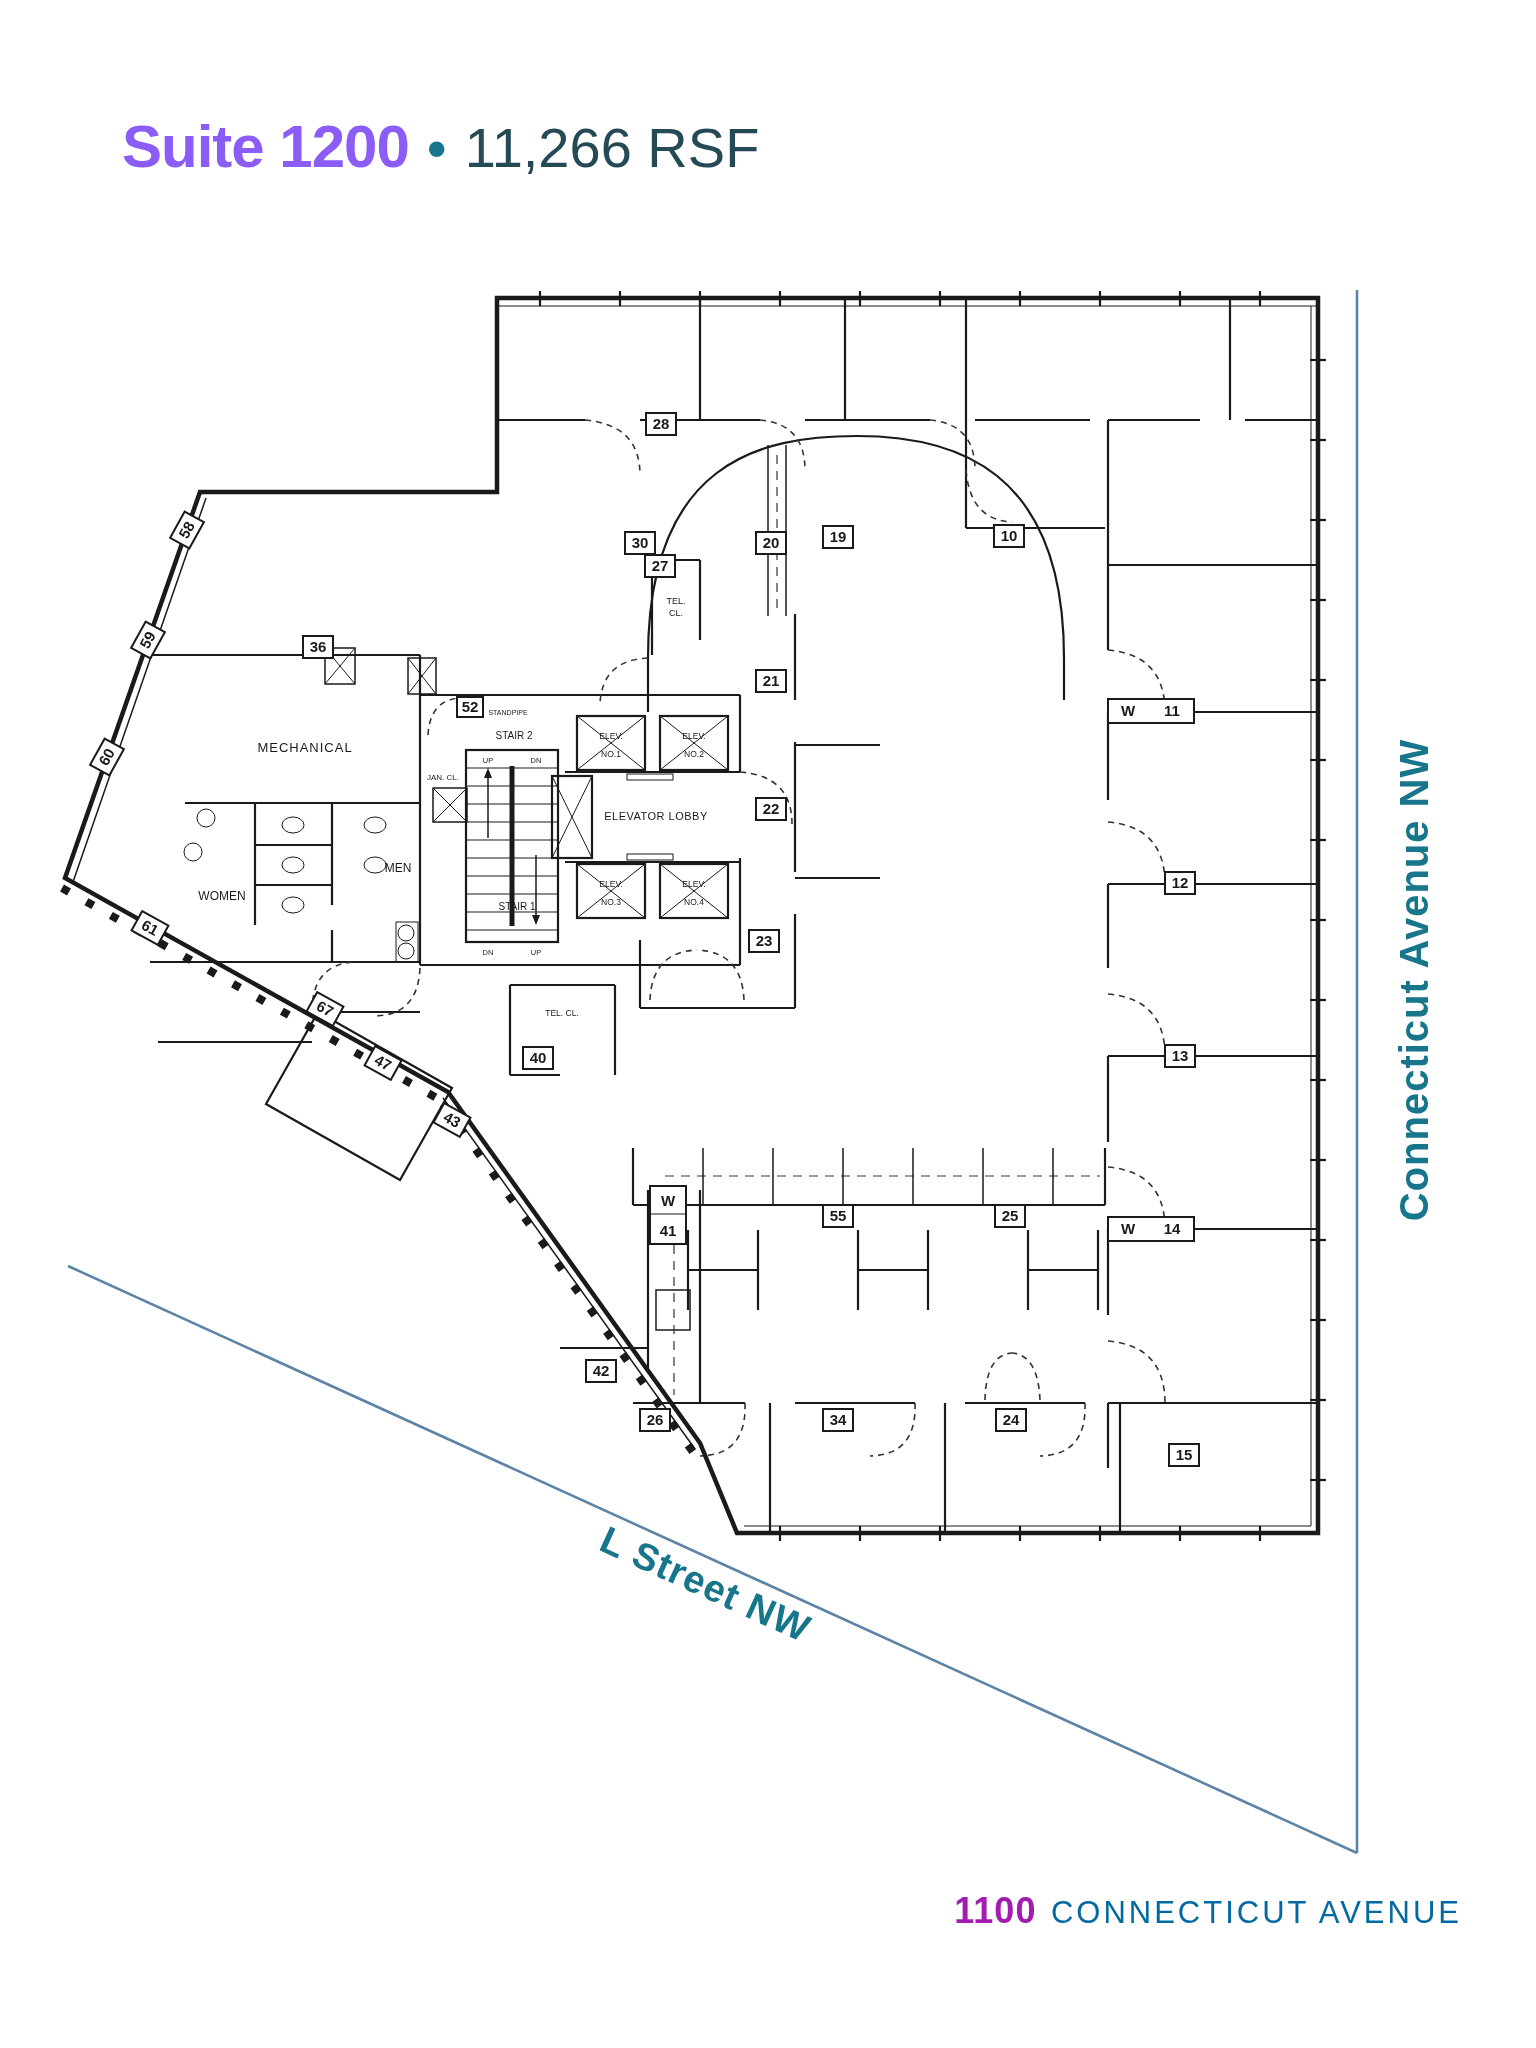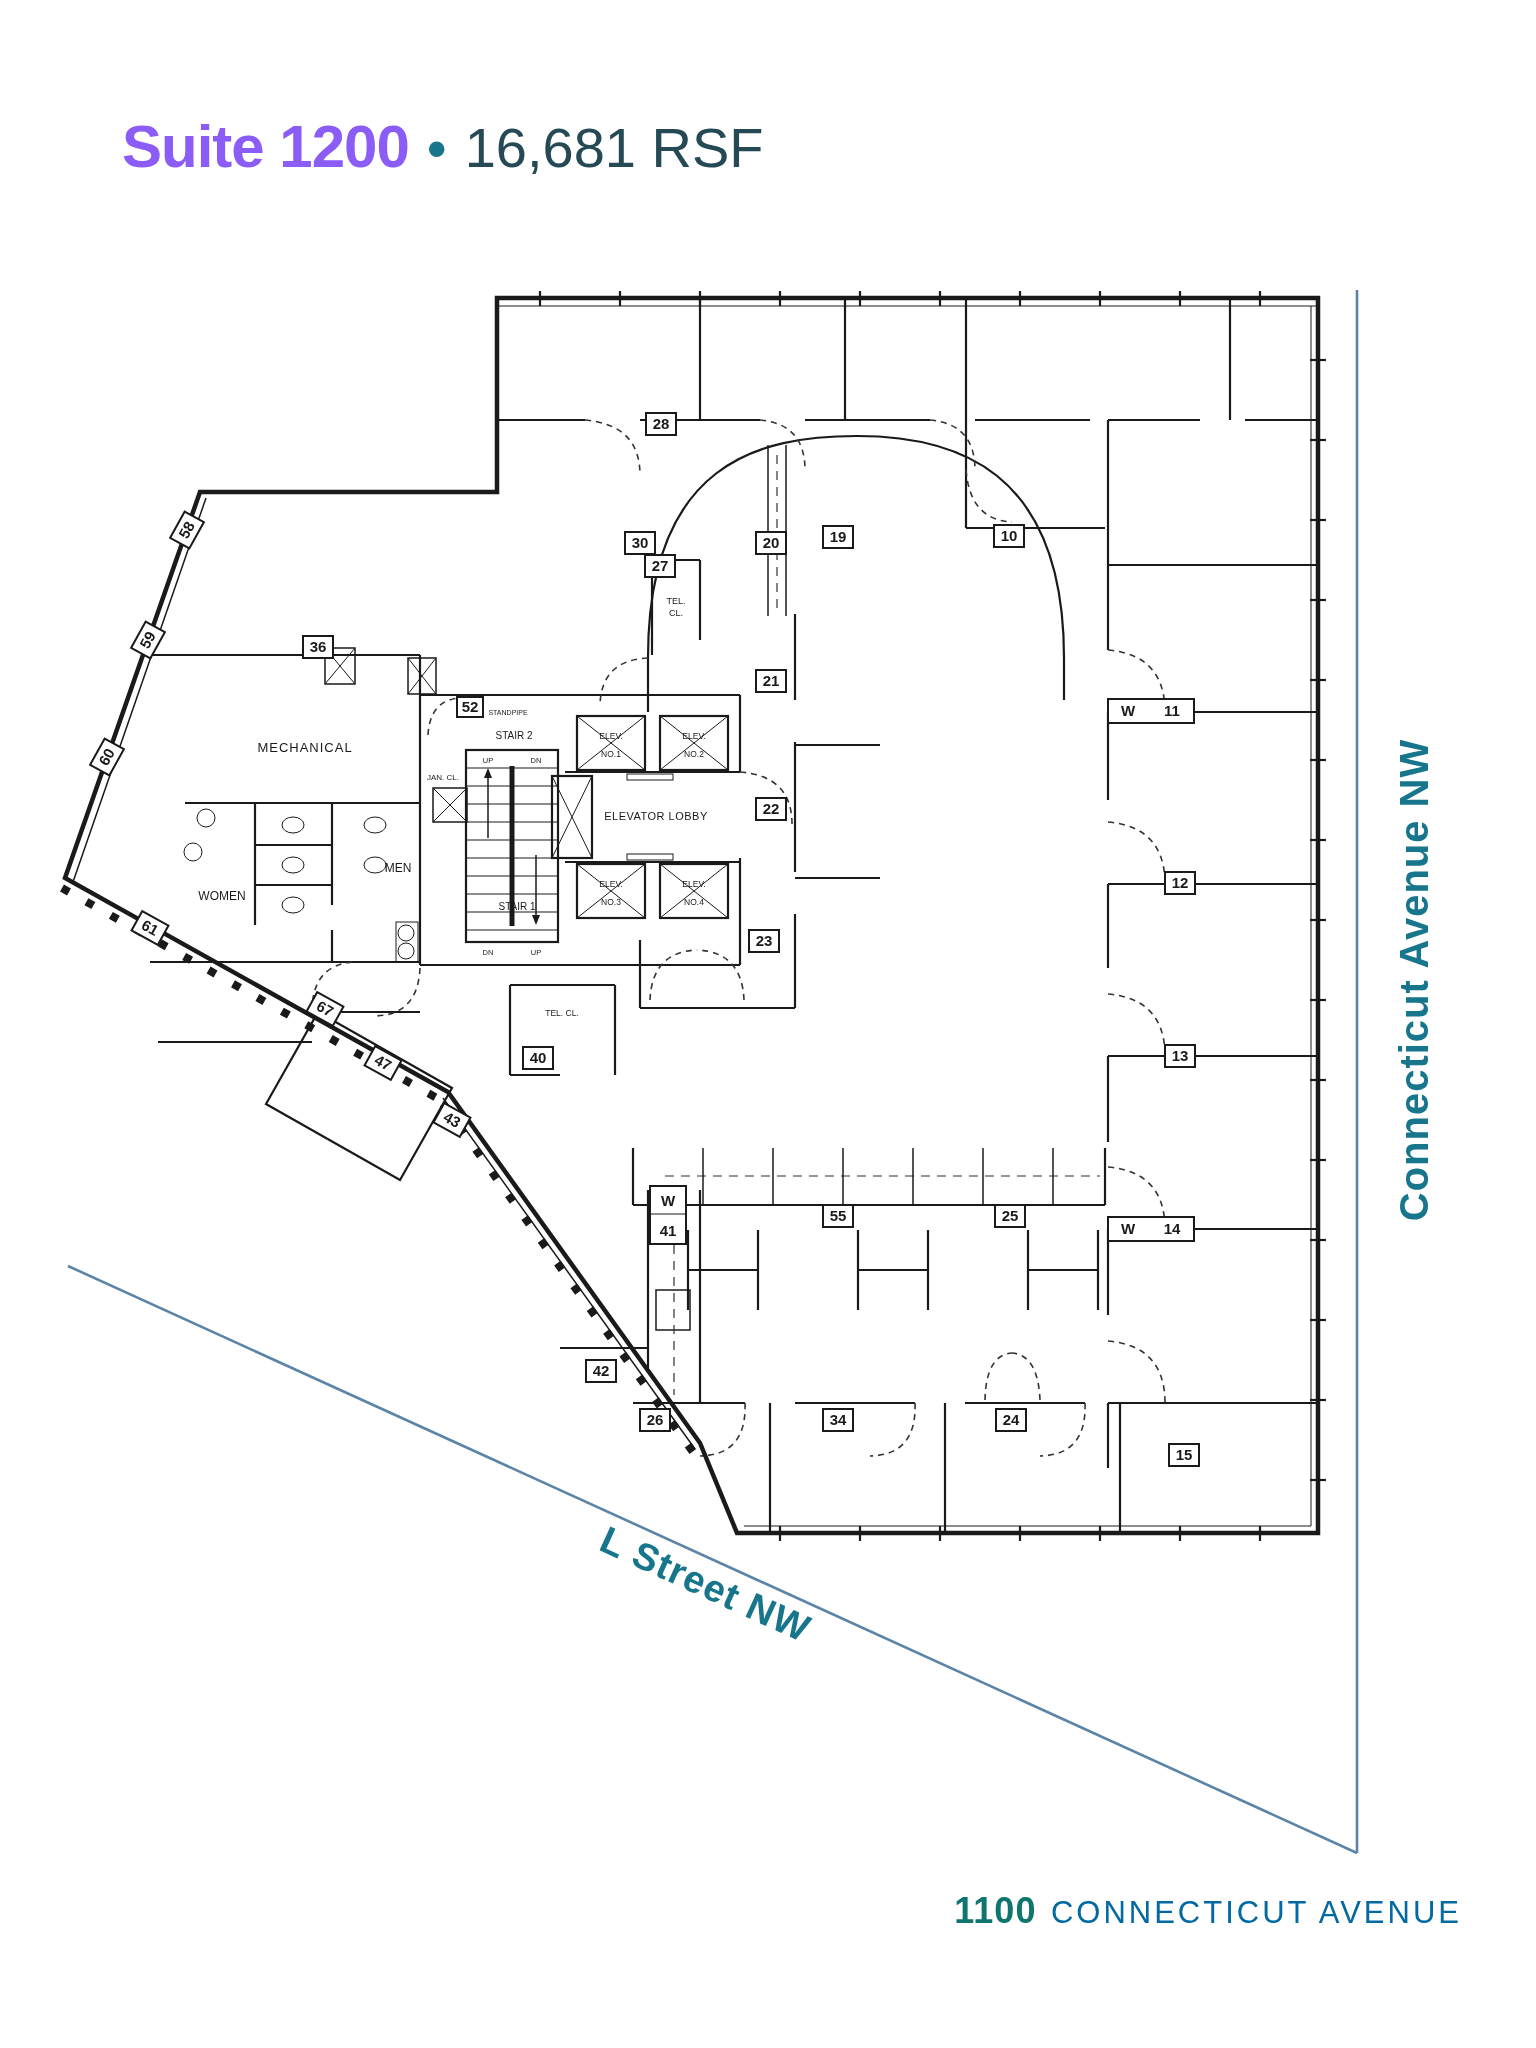--- a/index.html
+++ b/index.html
@@ -4,21 +4,21 @@
 <style>
   html,body{margin:0;padding:0;background:#fff;}
   .page{position:relative;width:1536px;height:2048px;background:#fff;overflow:hidden;
         font-family:"Liberation Sans",sans-serif;}
   .header{position:absolute;left:122px;top:112px;white-space:nowrap;}
   .header .suite{font-size:60px;font-weight:bold;color:#8b5cf6;letter-spacing:-1px;}
   .header .sep{font-size:54px;font-weight:bold;color:#17768B;padding:0 14px;}
   .header .area{font-size:56px;font-weight:400;color:#264A55;letter-spacing:0;}
   .plan-svg{position:absolute;left:0;top:0;width:1536px;height:2048px;}
   .footer{position:absolute;right:74px;top:1890px;white-space:nowrap;}
-  .footer .num{font-size:36px;font-weight:bold;color:#0f766e;letter-spacing:1px;}
+  .footer .num{font-size:36px;font-weight:bold;color:#a21caf;letter-spacing:1px;}
   .footer .str{font-size:31px;font-weight:300;color:#0369a1;letter-spacing:3px;margin-left:10px;}
   
   .wall{stroke:#1a1a1a;fill:none;}
   .w45{stroke-width:4.5;}
   .w22{stroke-width:2.2;}
   .w15{stroke-width:1.5;}
   .w10{stroke-width:1;}
   .dash{stroke:#333;stroke-width:1.6;fill:none;stroke-dasharray:6 5;}
   .dashl{stroke:#333;stroke-width:1.2;fill:none;stroke-dasharray:9 7;}
   .teeth{stroke:#1a1a1a;stroke-width:8;fill:none;stroke-dasharray:8 20;}
@@ -31,21 +31,21 @@
   .streetline{stroke:#5B84A6;stroke-width:2.6;fill:none;}
 </style>
 </head>
 <body>
 
 <div class="page">
 
   <div class="header">
     <span class="suite">Suite 1200</span>
     <span class="sep">•</span>
-    <span class="area">16,681 RSF</span>
+    <span class="area">11,266 RSF</span>
   </div>
 
   <svg class="plan-svg" viewBox="0 0 1536 2048">
 
     <g>
       <line class="streetline" x1="1357" y1="290" x2="1357" y2="1853"></line>
       <line class="streetline" x1="68" y1="1266" x2="1357" y2="1853"></line>
     </g>
 
     <g>

